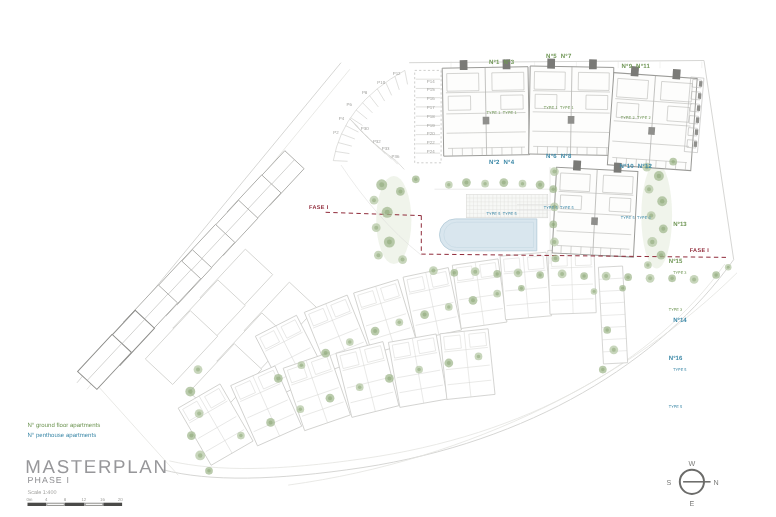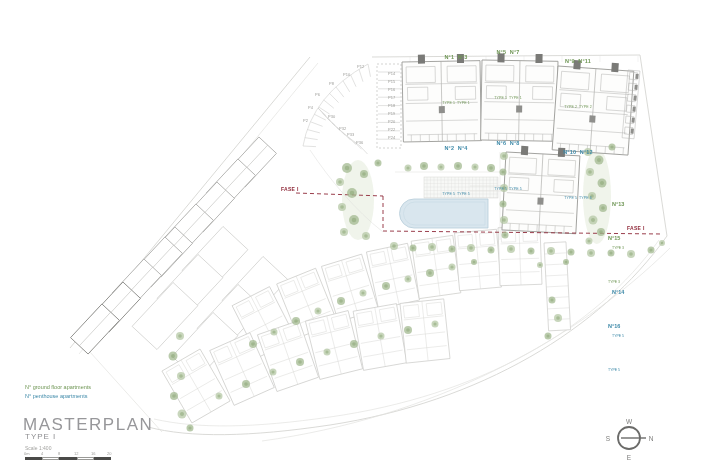--- a/index.html
+++ b/index.html
@@ -673,21 +673,21 @@
   </div>
 
   <div class="fase" style="left:281px;top:186px;">FASE I</div>
   <div class="fase" style="left:627px;top:225px;">FASE I</div>
 
   <div class="legend">
     <div class="ground">N° ground floor apartments</div>
     <div class="penthouse">N° penthouse apartments</div>
   </div>
   <div class="title">MASTERPLAN</div>
-  <div class="phase-t">TYPE I</div>
+  <div class="phase-t">PHASE I</div>
   <div class="scale-t">Scale 1:400</div>
   <div class="scalebar">
     <div class="sb-labels">
       <span style="left:-1px">0m</span>
       <span style="left:16px">4</span>
       <span style="left:33px">8</span>
       <span style="left:49px">12</span>
       <span style="left:66px">16</span>
       <span style="left:82px">20</span>
     </div>

